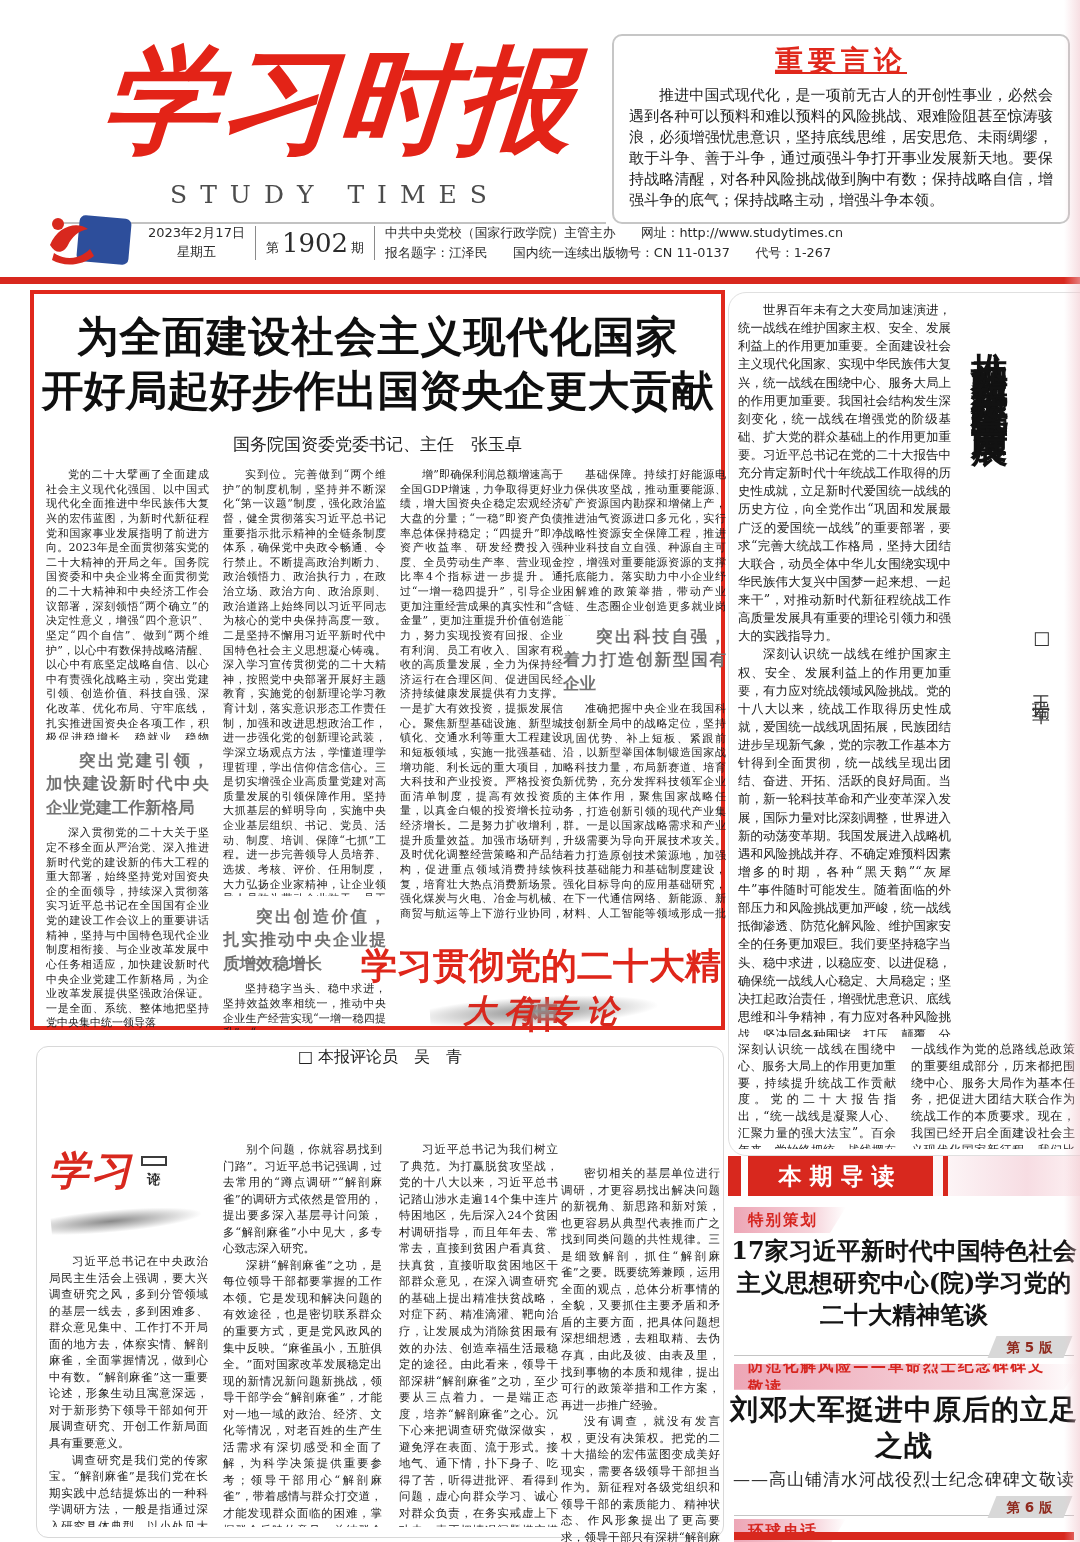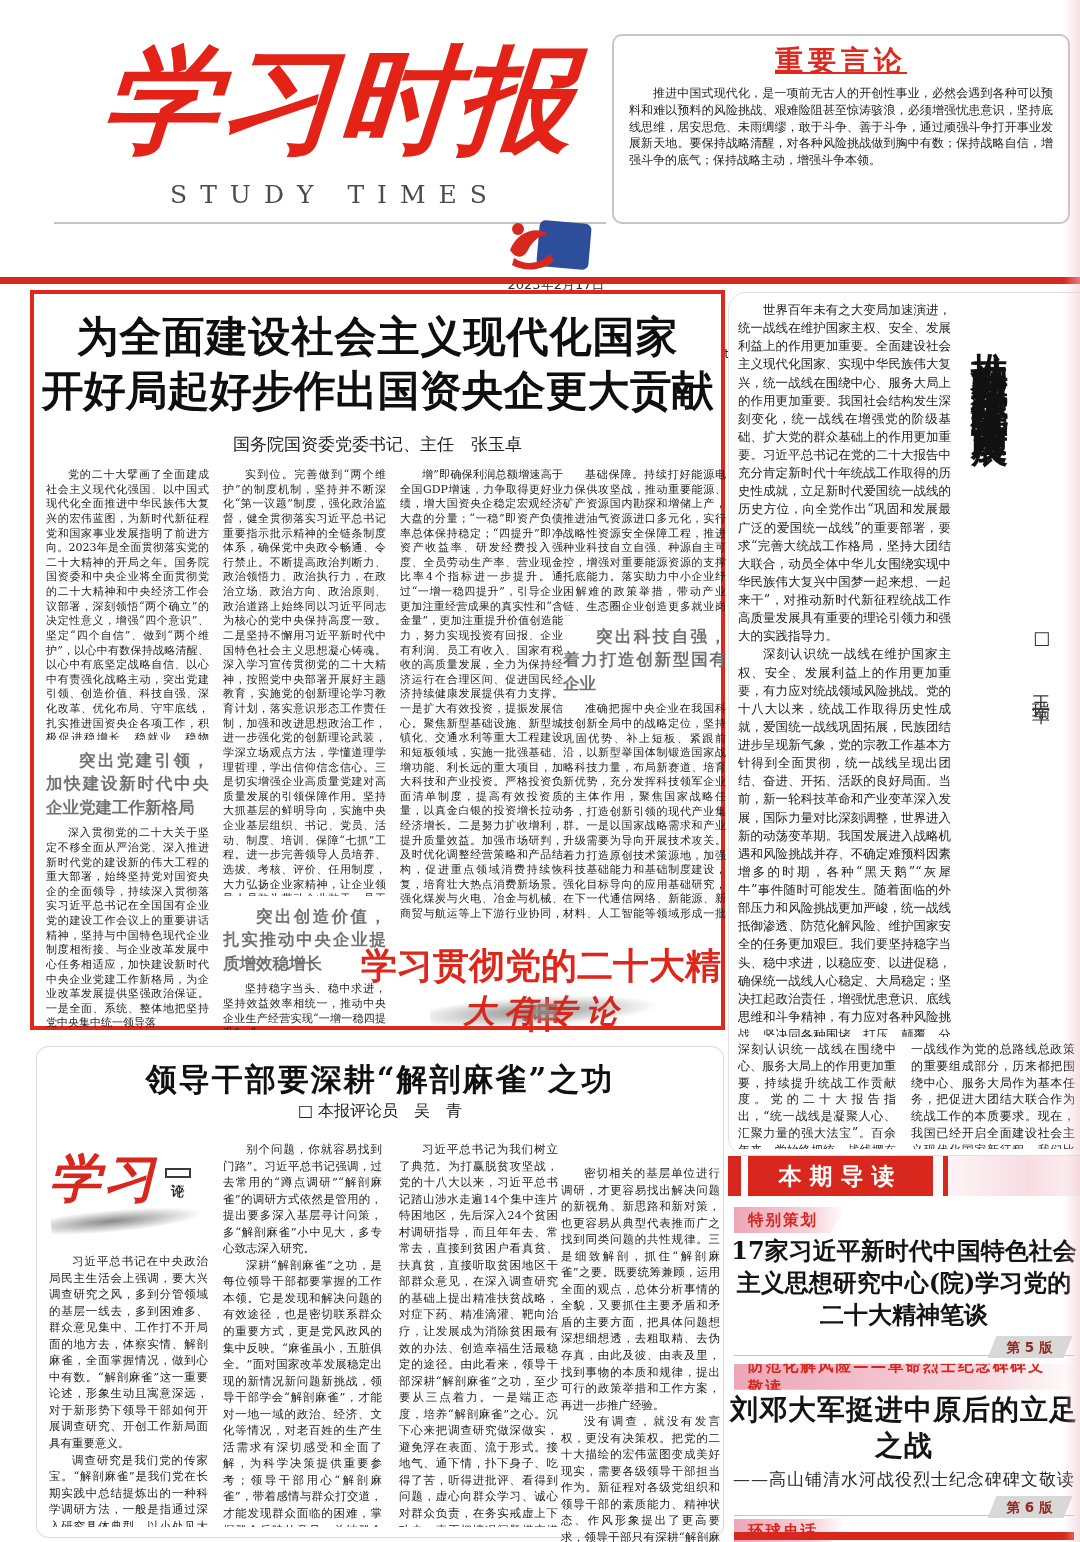--- a/index.html
+++ b/index.html
@@ -13,27 +13,27 @@
   .logo-cn{position:absolute;left:84px;top:8px;width:510px;height:182px;
         font-size:116px;font-weight:900;color:#e32317;font-style:italic;
         letter-spacing:2px;line-height:182px;text-align:center;transform:skewX(-4deg);}
   .logo-en{position:absolute;left:100px;top:180px;width:470px;text-align:center;
         font-size:25px;letter-spacing:13px;color:#4c4c4c;}
   .quote-box{position:absolute;left:612px;top:34px;width:458px;height:190px;
         border:2px solid #c6c6c6;border-radius:10px;padding:4px 15px;
         box-sizing:border-box;overflow:hidden;background:#fff;}
   .quote-title{text-align:center;font-family:"DejaVu Sans",sans-serif;font-weight:900;
         font-size:28px;color:#e0281c;margin:2px 0 5px;letter-spacing:5px;text-decoration:underline;}
-  .quote-body{font-size:12px;line-height:1.4;text-align:justify;text-indent:2em;
+  .quote-body{font-size:15px;line-height:1.4;text-align:justify;text-indent:2em;
         color:#1e1e1e;margin:0;}
 
   
   .dateline-rule{position:absolute;left:54px;top:222px;width:552px;border-top:2px solid #c2c2c2;}
   .dateline{position:absolute;left:44px;top:220px;width:1012px;height:46px;
-        display:flex;align-items:center;font-family:"DejaVu Sans",sans-serif;color:#2b2b2b;flex-direction:column;}
+        display:flex;align-items:center;font-family:"DejaVu Sans",sans-serif;color:#2b2b2b;}
   .dl-sep{width:0;border-left:1px solid #8a8a8a;height:34px;margin:0 10px;}
   .dl-date{text-align:center;font-size:13px;line-height:1.45;margin-left:12px;}
   .dl-issue{display:flex;align-items:baseline;font-size:13px;}
   .dl-issue .num{font-family:"DejaVu Serif",serif;font-size:26px;margin:0 3px;}
   .dl-pub{font-size:12.8px;line-height:1.55;}
   .red-rule{position:absolute;left:0;top:277px;width:1080px;height:7px;background:#d8281e;}
 
   
   .main-article{position:absolute;left:30px;top:290px;width:695px;height:740px;
         border:4px solid #e0281c;box-sizing:border-box;background:#fff;}
@@ -76,21 +76,21 @@
   
   .comment{position:absolute;left:36px;top:1046px;width:688px;height:492px;
         border:1px solid #d8d8d8;border-radius:12px;box-sizing:border-box;background:#fff;}
   .c-headline{text-align:center;font-size:31px;font-weight:900;margin-top:12px;
         letter-spacing:2px;color:#101010;}
   .c-byline{text-align:center;font-size:16px;color:#222;}
   .ccol{position:absolute;top:94px;width:159px;height:386px;overflow:hidden;
         font-size:11.5px;line-height:1.44;text-align:justify;color:#1e1e1e;}
   .ccol p{margin:0;text-indent:2em;}
   .xuexi-stamp{position:relative;height:112px;}
-  .xs-main{font-size:52px;font-weight:900;font-style:italic;color:#d8281e;letter-spacing:2px;}
+  .xs-main{font-size:40px;font-weight:900;font-style:italic;color:#d8281e;letter-spacing:2px;}
   .xs-box{display:inline-block;writing-mode:vertical-rl;text-orientation:upright;
         border:2px solid #3c3c3c;font-size:14px;padding:3px 1px;color:#222;
         margin-left:8px;vertical-align:18px;background:#fff;}
   .xs-brush{position:absolute;left:2px;top:68px;width:150px;height:22px;
         background:radial-gradient(ellipse at 40% 50%,#8a8a8a 0%,rgba(138,138,138,0) 72%);
         transform:rotate(-5deg);}
 
   
   .digest{position:absolute;left:728px;top:1156px;width:352px;height:386px;overflow:hidden;}
   .d-header{position:relative;height:40px;margin-bottom:8px;display:flex;align-items:stretch;
@@ -204,21 +204,20 @@
       <p>深刻认识统一战线在维护国家主权、安全、发展利益上的作用更加重要，有力应对统战领域风险挑战。党的十八大以来，统战工作取得历史性成就，爱国统一战线巩固拓展，民族团结进步呈现新气象，党的宗教工作基本方针得到全面贯彻，统一战线呈现出团结、奋进、开拓、活跃的良好局面。当前，新一轮科技革命和产业变革深入发展，国际力量对比深刻调整，世界进入新的动荡变革期。我国发展进入战略机遇和风险挑战并存、不确定难预料因素增多的时期，各种“黑天鹅”“灰犀牛”事件随时可能发生。随着面临的外部压力和风险挑战更加严峻，统一战线抵御渗透、防范化解风险、维护国家安全的任务更加艰巨。我们要坚持稳字当头、稳中求进，以稳应变、以进促稳，确保统一战线人心稳定、大局稳定；坚决扛起政治责任，增强忧患意识、底线思维和斗争精神，有力应对各种风险挑战，坚决同各种围堵、打压、颠覆、分裂活动作斗争，坚定维护国家核心利益，助力守好国家安全“南大门”；充分发挥统战系统联系广泛、润物无声的优势，深入开展各种形式的人文交流活动，对外讲好中国故事，讲好大湾区故事和广东故事，不断壮大知华友华力量，营造于我有利的国际环境。</p>
 
     </div>
     <div class="r-headline">推动新时代新征程统战工作高质量发展</div>
     <div class="r-author">□ 王瑞军</div>
     <div class="r-bl">深刻认识统一战线在围绕中心、服务大局上的作用更加重要，持续提升统战工作贡献度。党的二十大报告指出，“统一战线是凝聚人心、汇聚力量的强大法宝”。百余年来，党始终把统一战线摆在重要位置，不断巩固和发展最广泛的统一战线，团结一切可以团结的力量、调动一切可以调动的积极因素，最大限度凝聚起共同奋斗的力量。统</div>
     <div class="r-br">一战线作为党的总路线总政策的重要组成部分，历来都把围绕中心、服务大局作为基本任务，把促进大团结大联合作为统战工作的本质要求。现在，我国已经开启全面建设社会主义现代化国家新征程，我们比历史上任何时期都更接近、更有信心和能力实现中华民族伟大复兴的宏伟目标。（下转2版）</div>
   </aside>
 
   <section class="comment">
-    <div class="c-headline">领导干部要深耕“解剖麻雀”之功</div>
     <div class="c-byline">□ 本报评论员　吴　青</div>
 
     <div class="ccol" style="left:12px;">
       <div class="xuexi-stamp">
         <span class="xs-main">学习</span><span class="xs-box">评论</span>
         <div class="xs-brush"></div>
       </div>
       <p>习近平总书记在中央政治局民主生活会上强调，要大兴调查研究之风，多到分管领域的基层一线去，多到困难多、群众意见集中、工作打不开局面的地方去，体察实情、解剖麻雀，全面掌握情况，做到心中有数。“解剖麻雀”这一重要论述，形象生动且寓意深远，对于新形势下领导干部如何开展调查研究、开创工作新局面具有重要意义。</p>
       <p>调查研究是我们党的传家宝。“解剖麻雀”是我们党在长期实践中总结提炼出的一种科学调研方法，一般是指通过深入研究具体典型，以小处见大处、从个别到一般、由个性到共性，从中找出事物发展的普遍规律，提高决策的科学性。毛泽东指出，“要从个别问题深入，深入解剖一个麻雀，了解一处地方或一个问题”，“往后调查别处地方或</p>
     </div>

